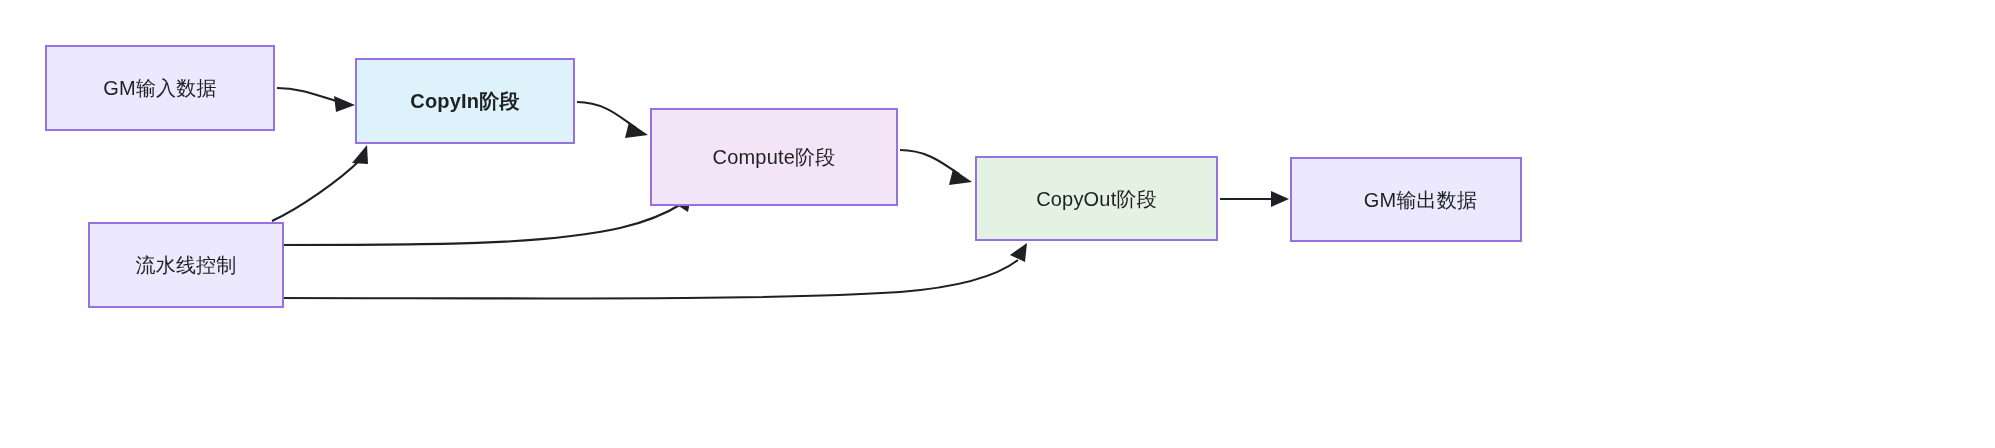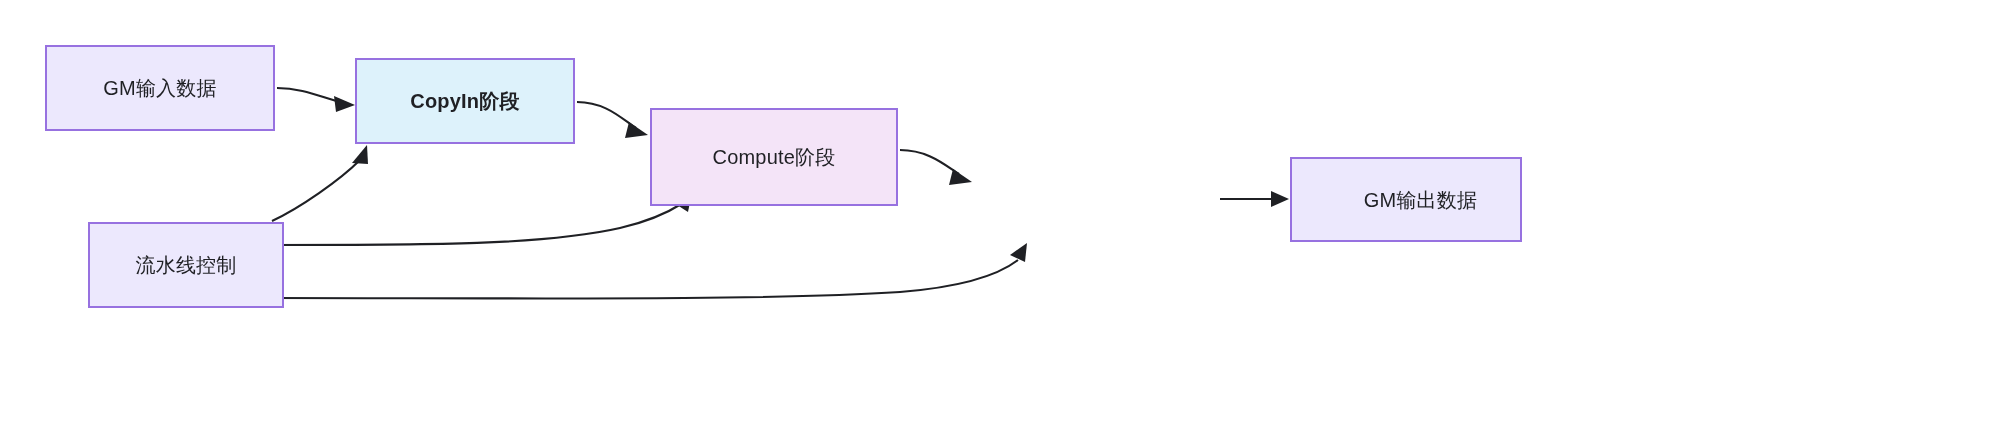--- a/index.html
+++ b/index.html
@@ -114,20 +114,23 @@
   </div>
 
   <div class="node fill-cyan" id="node-copyin">
     <span class="node-label">CopyIn阶段</span>
   </div>
 
   <div class="node fill-pink" id="node-compute">
     <span class="node-label">Compute阶段</span>
   </div>
 
+  <div class="node fill-green" id="node-copyout">
+    <span class="node-label">CopyOut阶段</span>
+  </div>
 
   <div class="node fill-lavender" id="node-gm-output">
     <span class="node-label">GM输出数据</span>
   </div>
 
   <div class="node fill-lavender" id="node-pipectl">
     <span class="node-label">流水线控制</span>
   </div>
 
 </div>

